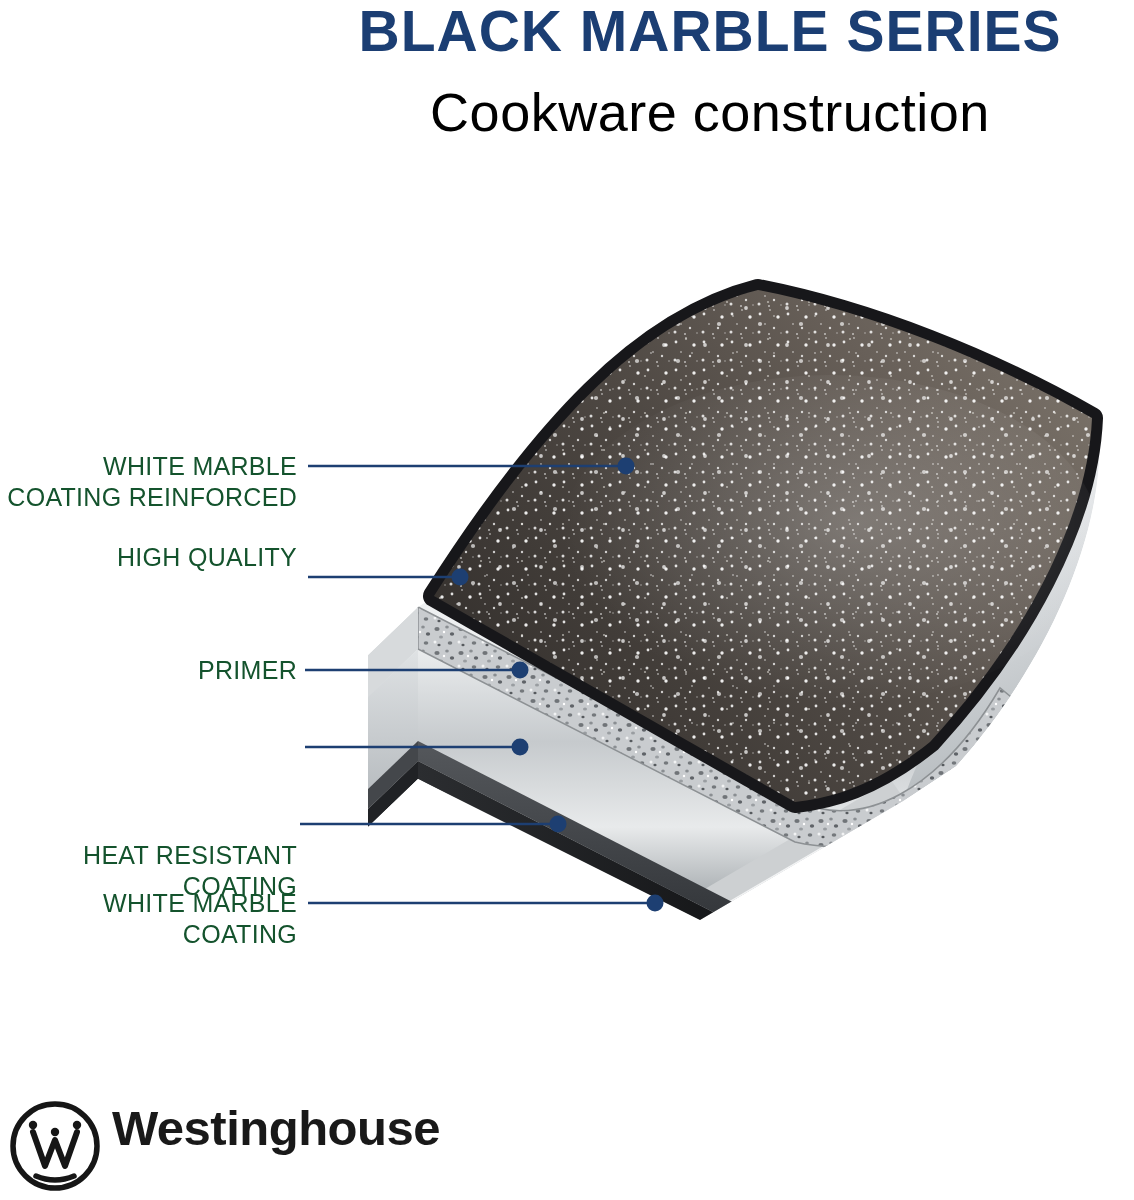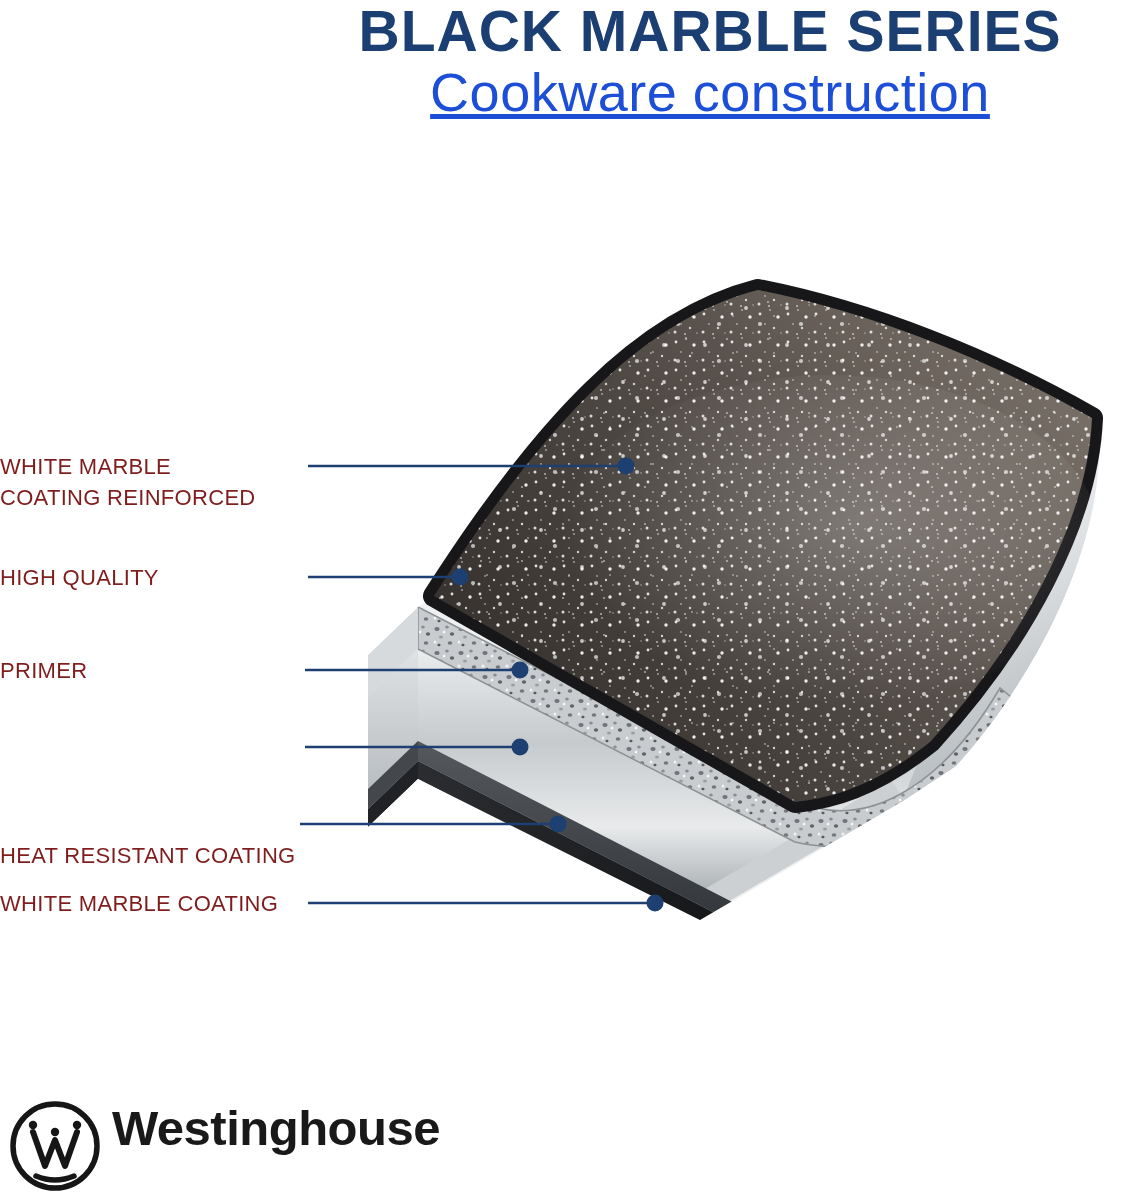--- a/index.html
+++ b/index.html
@@ -23,31 +23,30 @@
     font-weight: bold;
     letter-spacing: 1px;
     line-height: 62px;
     color: #1b3e73;
   }
   .title-sub {
     font-size: 54px;
     font-weight: normal;
     letter-spacing: 0.5px;
     line-height: 60px;
-    margin-top: 0;
-    color: #1d4ed8;
-    text-decoration: underline;
+    margin-top: 20px;
+    color: #000000;
   }
   .layer-label {
     position: absolute;
     left: 0;
     width: 297px;
-    text-align: left;
-    color: #7f1d1d;
-    font-size: 22px;
+    text-align: right;
+    color: #14532d;
+    font-size: 25px;
     line-height: 31px;
     letter-spacing: 0.3px;
     font-weight: normal;
   }
   .diagram-svg {
     position: absolute;
     left: 0; top: 0;
     width: 1134px; height: 1200px;
   }
   .brand-word {
@@ -197,21 +196,21 @@
 
   <div class="titles">
     <div class="title-main">BLACK MARBLE SERIES</div>
     <div class="title-sub">Cookware construction</div>
   </div>
 
   <div class="layer-label" style="top:451px">
     <span>WHITE MARBLE</span><br>
     <span>COATING REINFORCED</span>
   </div>
-  <div class="layer-label" style="top:562px">
+  <div class="layer-label" style="top:542px">
     <span>HIGH QUALITY</span><br>
   </div>
   <div class="layer-label" style="top:655px">
     <span>PRIMER</span>
   </div>
   <div class="layer-label" style="top:840px">
     <span>HEAT RESISTANT COATING</span>
   </div>
   <div class="layer-label" style="top:888px">
     <span>WHITE MARBLE COATING</span>

